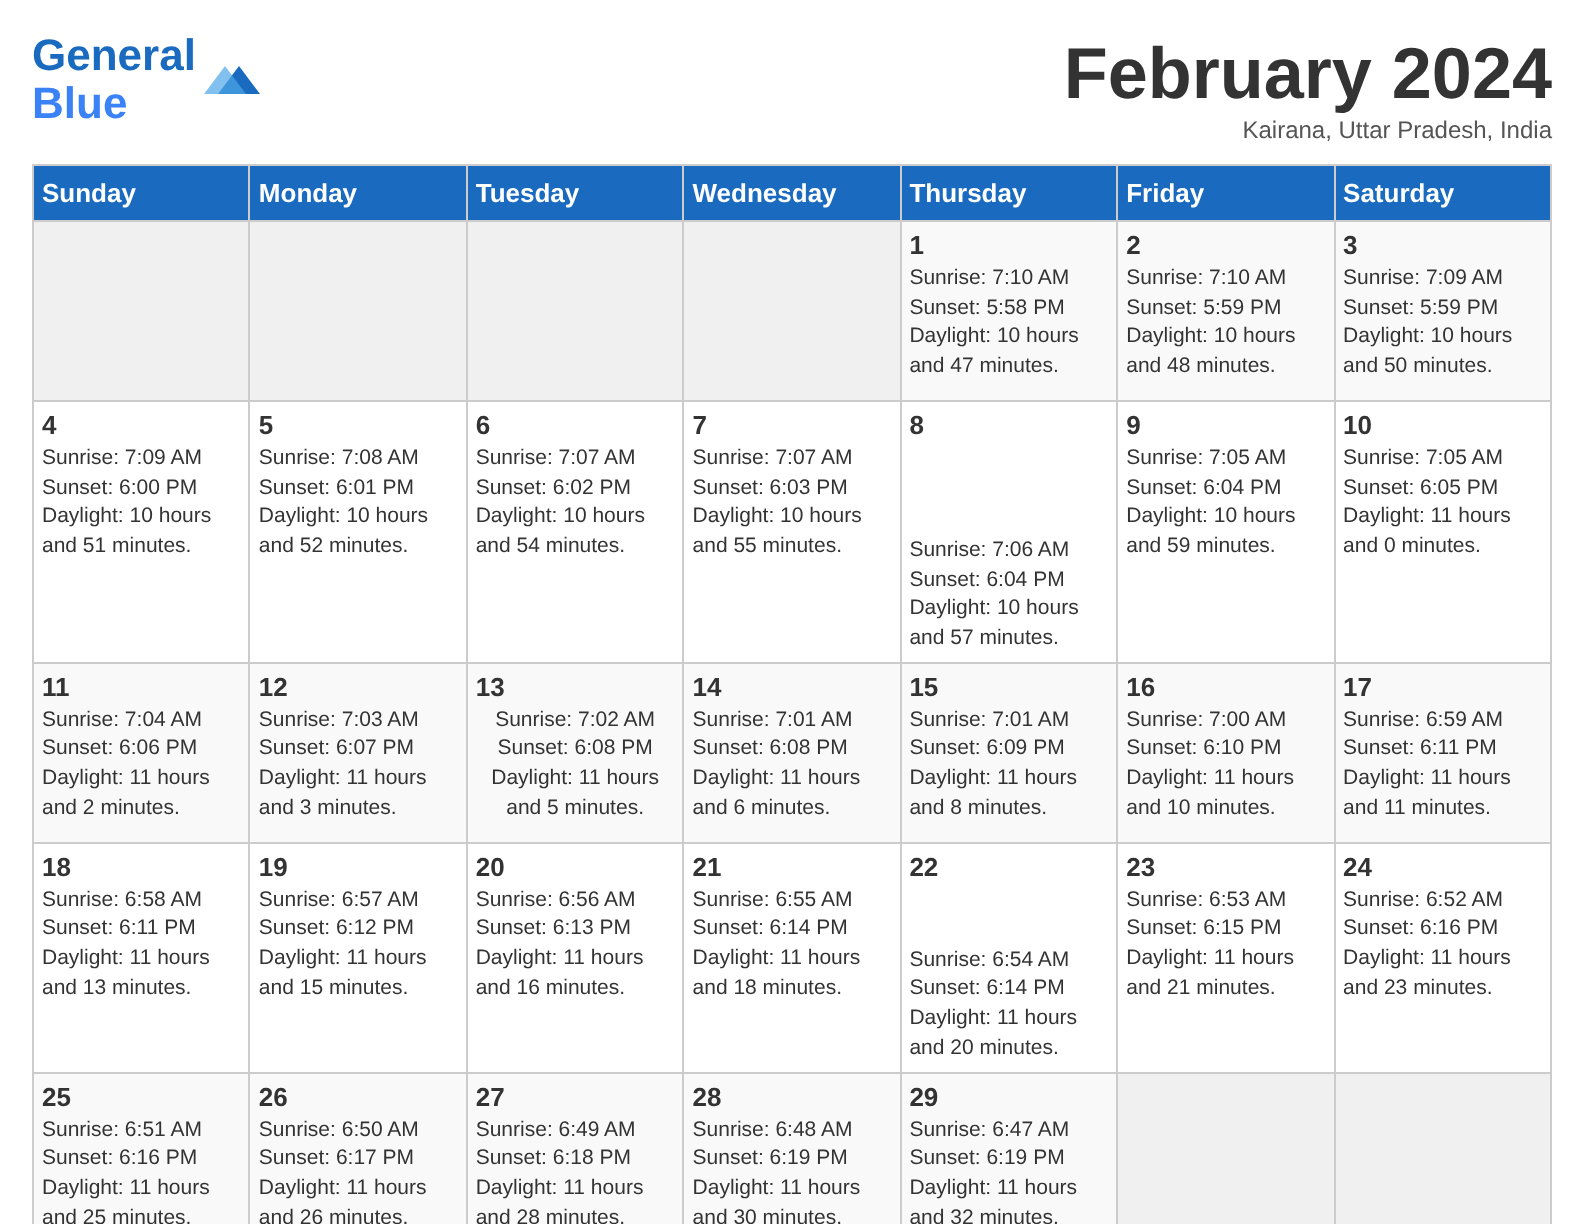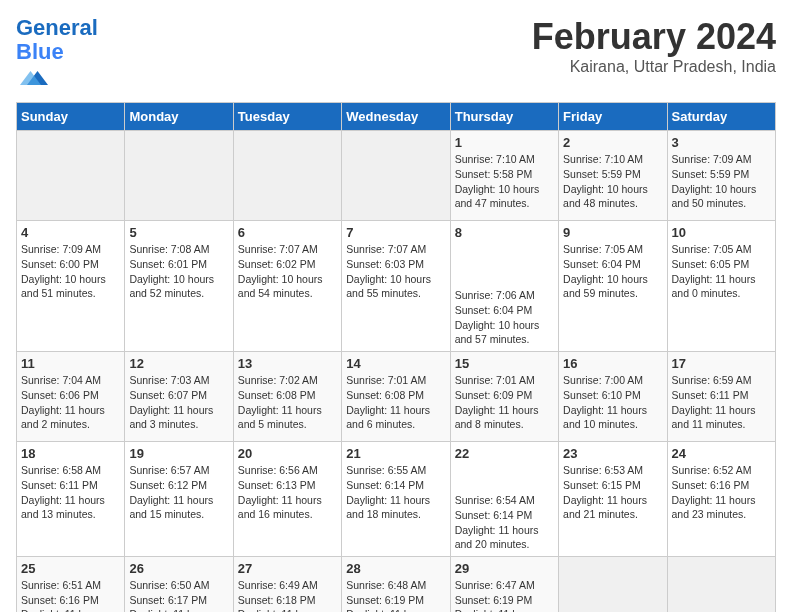--- a/index.html
+++ b/index.html
@@ -11,22 +11,21 @@
       padding: 16px;
     }
     .header-area {
       display: flex;
       justify-content: space-between;
       align-items: flex-start;
       margin-bottom: 10px;
     }
     .logo {
       display: flex;
-      align-items: flex-start;
-      flex-direction: column;
+      align-items: center;
     }
     .logo-text {
       font-size: 22px;
       font-weight: bold;
       color: #333;
       line-height: 1.1;
     }
     .logo-text span {
       color: #1a6bbf;
     }
@@ -37,21 +36,21 @@
     }
     .title-area {
       text-align: right;
     }
     .main-title {
       font-size: 36px;
       font-weight: bold;
       color: #333;
     }
     .subtitle {
-      font-size: 16px;
+      font-size: 12px;
       color: #555;
     }
     table {
       width: 100%;
       border-collapse: collapse;
       font-size: 11px;
     }
     thead tr th {
       background-color: #1a6bbf;
       color: #fff;
@@ -213,21 +212,21 @@
         </td>
         <td>
           <span class="day-num">12</span>
           <div class="day-info" style="white-space: pre-line;">Sunrise: 7:03 AM
 Sunset: 6:07 PM
 Daylight: 11 hours
 and 3 minutes.</div>
         </td>
         <td>
           <span class="day-num">13</span>
-          <div class="day-info" style="white-space: pre-line;">Sunrise: 7:02 AM
+          <div class="day-info" style="white-space: pre-line; text-align: center;">Sunrise: 7:02 AM
 Sunset: 6:08 PM
 Daylight: 11 hours
 and 5 minutes.</div>
         </td>
         <td>
           <span class="day-num">14</span>
           <div class="day-info" style="white-space: pre-line;">Sunrise: 7:01 AM
 Sunset: 6:08 PM
 Daylight: 11 hours
 and 6 minutes.</div>

